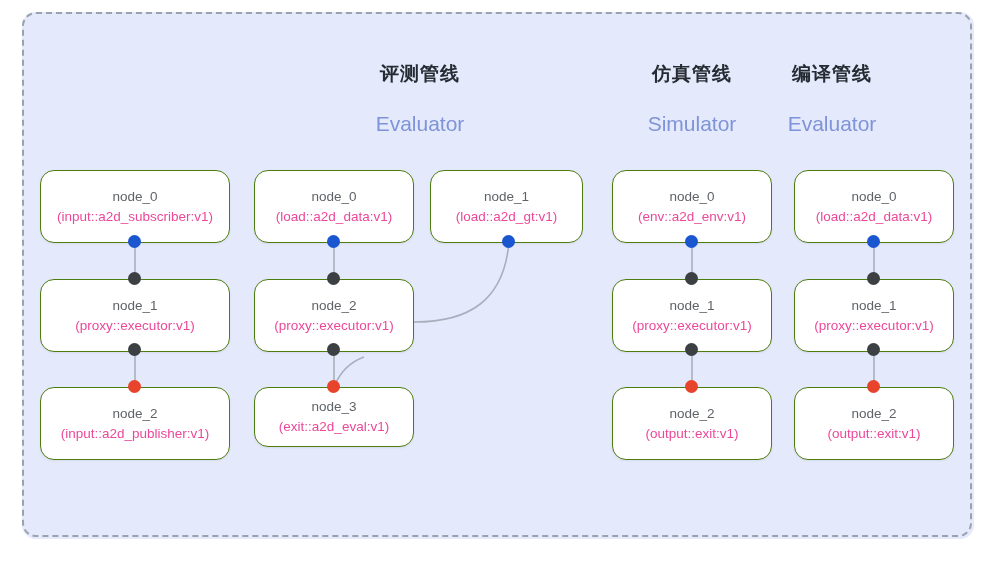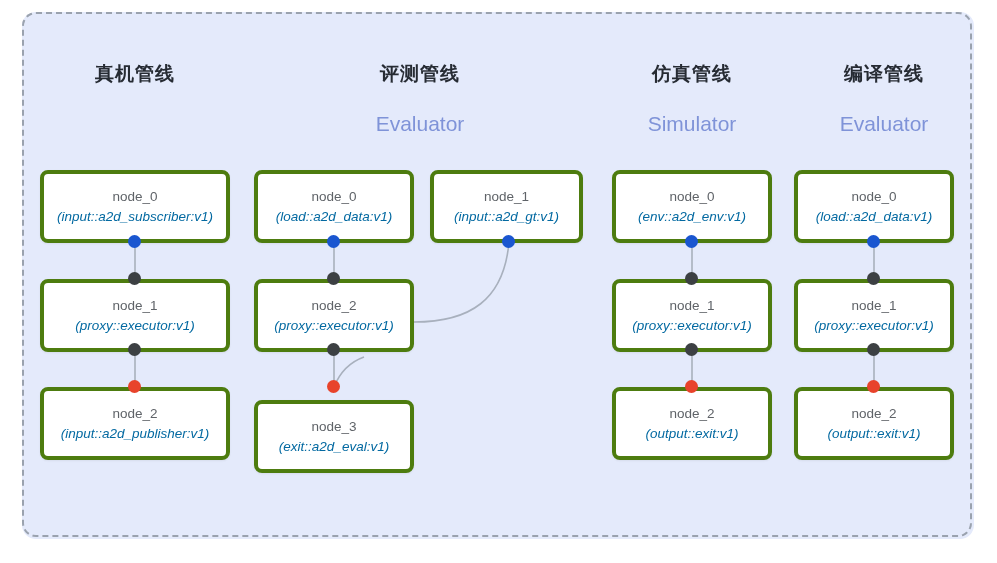--- a/index.html
+++ b/index.html
@@ -64,41 +64,40 @@
     font-size: 21px;
     font-weight: normal;
     color: #7f93d8;
     line-height: 24px;
     white-space: nowrap;
   }
 
   .node {
     position: absolute;
     background: #ffffff;
-    border: 4px solid #4d7c0f;
-    border-radius: 8px;
+    border: 1px solid #4d7c0f;
+    border-radius: 14px;
     box-sizing: border-box;
     display: flex;
     flex-direction: column;
     align-items: center;
     justify-content: center;
     box-shadow: 0 1px 2px rgba(60,64,67,0.08);
   }
   .node .nname {
     font-size: 13.5px;
     color: #5f6368;
     line-height: 20px;
     white-space: nowrap;
   }
   .node .ntype {
     font-size: 13.5px;
-    color: #0369a1;
+    color: #ec4899;
     line-height: 20px;
     white-space: nowrap;
-    font-style: italic;
   }
 
   
   .dot {
     position: absolute;
     border-radius: 50%;
     box-sizing: border-box;
   }
   .dot.blue  { background: #1a56d0; }
   .dot.black { background: #3c4043; }
@@ -134,34 +133,33 @@
     <path d="M 364 357 C 350 362 340 372 334 387" fill="none" stroke="#a8b0bd" stroke-width="1.6"></path>
 
     <line x1="692" y1="242" x2="692" y2="279" stroke="#b4bcc8" stroke-width="2"></line>
     <line x1="692" y1="350" x2="692" y2="387" stroke="#b4bcc8" stroke-width="2"></line>
 
     <line x1="874" y1="242" x2="874" y2="279" stroke="#b4bcc8" stroke-width="2"></line>
     <line x1="874" y1="350" x2="874" y2="387" stroke="#b4bcc8" stroke-width="2"></line>
   </svg>
 
   <div class="col-header" style="left:35px; top:62px; width:200px;">
-    <div class="zh">真机管线</div>
   </div>
 
   <div class="col-header" style="left:320px; top:62px; width:200px;">
     <div class="zh">评测管线</div>
     <div class="en">Evaluator</div>
   </div>
 
   <div class="col-header" style="left:592px; top:62px; width:200px;">
     <div class="zh">仿真管线</div>
     <div class="en">Simulator</div>
   </div>
 
-  <div class="col-header" style="left:784px; top:62px; width:200px;">
+  <div class="col-header" style="left:732px; top:62px; width:200px;">
     <div class="zh">编译管线</div>
     <div class="en">Evaluator</div>
   </div>
 
   <div class="node" style="left:40px; top:170px; width:190px; height:73px;">
     <div class="nname">node_0</div>
     <div class="ntype">(input::a2d_subscriber:v1)</div>
   </div>
   <div class="node" style="left:40px; top:279px; width:190px; height:73px;">
     <div class="nname">node_1</div>
@@ -175,27 +173,27 @@
   <div class="dot black" style="left:128px; top:272px; width:13px; height:13px;"></div>
   <div class="dot black" style="left:128px; top:343px; width:13px; height:13px;"></div>
   <div class="dot red" style="left:128px; top:380px; width:13px; height:13px;"></div>
 
   <div class="node" style="left:254px; top:170px; width:160px; height:73px;">
     <div class="nname">node_0</div>
     <div class="ntype">(load::a2d_data:v1)</div>
   </div>
   <div class="node" style="left:430px; top:170px; width:153px; height:73px;">
     <div class="nname">node_1</div>
-    <div class="ntype">(input::a2d_gt:v1)</div>
+    <div class="ntype">(load::a2d_gt:v1)</div>
   </div>
   <div class="node" style="left:254px; top:279px; width:160px; height:73px;">
     <div class="nname">node_2</div>
     <div class="ntype">(proxy::executor:v1)</div>
   </div>
-  <div class="node" style="left:254px; top:387px; width:160px; height:73px;margin-top:13px;">
+  <div class="node" style="left:254px; top:387px; width:160px; height:60px;">
     <div class="nname">node_3</div>
     <div class="ntype">(exit::a2d_eval:v1)</div>
   </div>
   <div class="dot blue" style="left:327px; top:235px; width:13px; height:13px;"></div>
   <div class="dot blue" style="left:502px; top:235px; width:13px; height:13px;"></div>
   <div class="dot black" style="left:327px; top:272px; width:13px; height:13px;"></div>
   <div class="dot black" style="left:327px; top:343px; width:13px; height:13px;"></div>
   <div class="dot red" style="left:327px; top:380px; width:13px; height:13px;"></div>
 
   <div class="node" style="left:612px; top:170px; width:160px; height:73px;">

